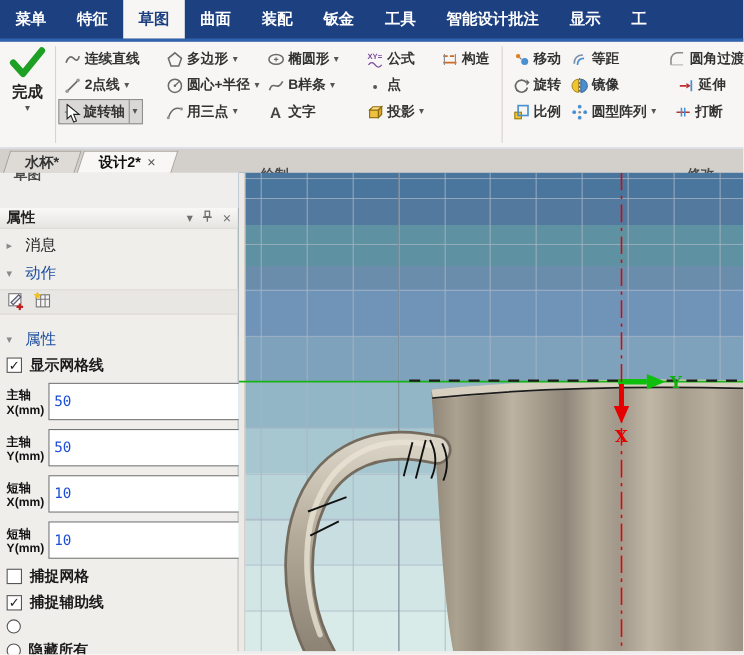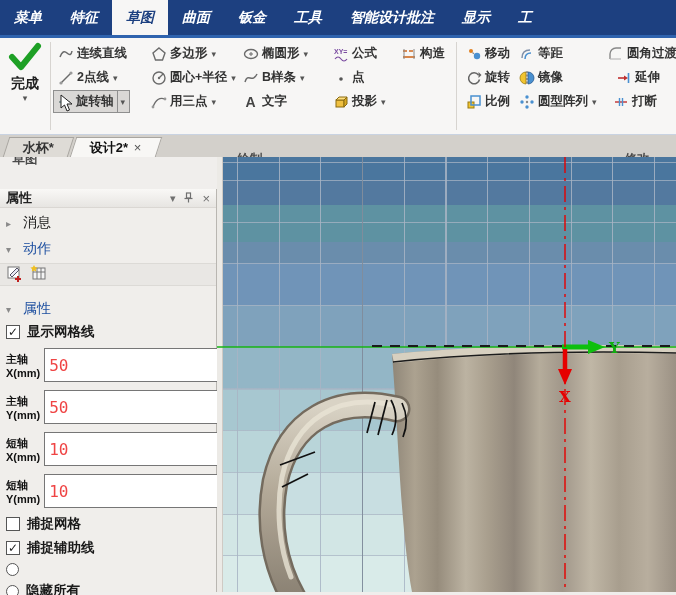--- a/index.html
+++ b/index.html
@@ -2,21 +2,21 @@
 <html><head>
 <meta charset="utf-8">
 <style>
   * { margin:0; padding:0; box-sizing:border-box; }
   html,body { width:676px; height:595px; overflow:hidden; }
   body { font-family:"Liberation Sans","DejaVu Sans",sans-serif; font-size:12px; }
   .app { position:relative; width:676px; height:595px; background:#f0eeec; overflow:hidden; }
 
   
   .menubar { height:38px; background:#1d4080; display:flex; align-items:stretch;
-             border-bottom:3px solid #2f63ae;font-style:italic; }
+             border-bottom:3px solid #2f63ae; }
   .mtab { color:#fff; font-weight:bold; font-size:14px; padding:0 14px; display:flex;
           align-items:center; white-space:nowrap; cursor:default; }
   .mtab.active { background:#f7f6f5; color:#1d4080; }
 
   
   .ribbon { position:relative; height:97px; background:#f7f6f5; border-bottom:1px solid #c9d3e2; }
   .vsep { position:absolute; top:4px; bottom:4px; width:1px; background:#d7d4d0; }
   .ritem { position:absolute; height:23px; display:flex; align-items:center; gap:3px;
            padding:0 2px; color:#333; font-weight:bold; font-size:12.5px; white-space:nowrap; }
   .ritem .dd { font-size:9px; color:#555; margin-left:1px; }
@@ -51,22 +51,22 @@
   .actstrip { margin:3px 0 2px 0; background:#e9e7e4; border-top:1px solid #dcdad6; border-bottom:1px solid #dcdad6;
               height:23px; display:flex; align-items:center; gap:6px; padding:0 6px; }
   .chkrow, .radrow { display:flex; align-items:center; gap:7px; padding:3px 4px 3px 6px;
                      font-weight:bold; font-size:13.5px; color:#1a1a1a; }
   .cbox { width:14px; height:14px; border:1px solid #555; background:#fff; display:inline-flex;
           align-items:center; justify-content:center; font-size:12px; color:#222; font-weight:normal; flex:0 0 14px;}
   .rad { width:13px; height:13px; border:1px solid #555; border-radius:50%; background:#fff;
          display:inline-flex; align-items:center; justify-content:center; flex:0 0 13px; }
   .frow { display:flex; align-items:center; padding:4px 8px 4px 6px; gap:4px; }
   .frow label { width:80px; font-weight:bold; font-size:11px; color:#111; }
-  .frow input { flex:1; height:19px; border:1px solid #767676; background:#fff; font-size:16px;
-                padding:16px 4px; font-family:"DejaVu Sans Mono",monospace; color:#ef4444; }
+  .frow input { flex:1; height:19px; border:1px solid #767676; background:#fff; font-size:13px;
+                padding:16px 4px; font-family:"DejaVu Sans Mono",monospace; color:#1d4ed8; }
 
   
   .view { position:relative; flex:1; overflow:hidden;
     background:linear-gradient(#4a769e 0 24px,#53799f 24px 48px,#5e92a2 48px 85px,#6a8dac 85px 106px,
       #7094b8 106px 148px,#7fa2bc 148px 190px,#93b6c6 190px 232px,#a7c7d0 232px 273px,
       #b9d5d9 273px 315px,#c8dee1 315px 357px,#d2e6e5 357px 398px,#d9ebe9 398px 435px); }
   .grid { position:absolute; inset:0;
     background-image:
       repeating-linear-gradient(to right, rgba(168,180,196,.85) 0 1px, transparent 1px 41.7px),
       repeating-linear-gradient(to bottom, rgba(168,180,196,.75) 0 1px, transparent 1px 41.7px);
@@ -78,20 +78,21 @@
 </head>
 <body>
 
 <div class="app">
 
   <div class="menubar">
     <div class="mtab">菜单</div>
     <div class="mtab">特征</div>
     <div class="mtab active">草图</div>
     <div class="mtab">曲面</div>
+    <div class="mtab">装配</div>
     <div class="mtab">钣金</div>
     <div class="mtab">工具</div>
     <div class="mtab">智能设计批注</div>
     <div class="mtab">显示</div>
     <div class="mtab">工</div>
   </div>
 
   <div class="ribbon">
     <div class="finish">
       <svg width="34" height="30" viewBox="0 0 34 30" style="margin-top:4px">

